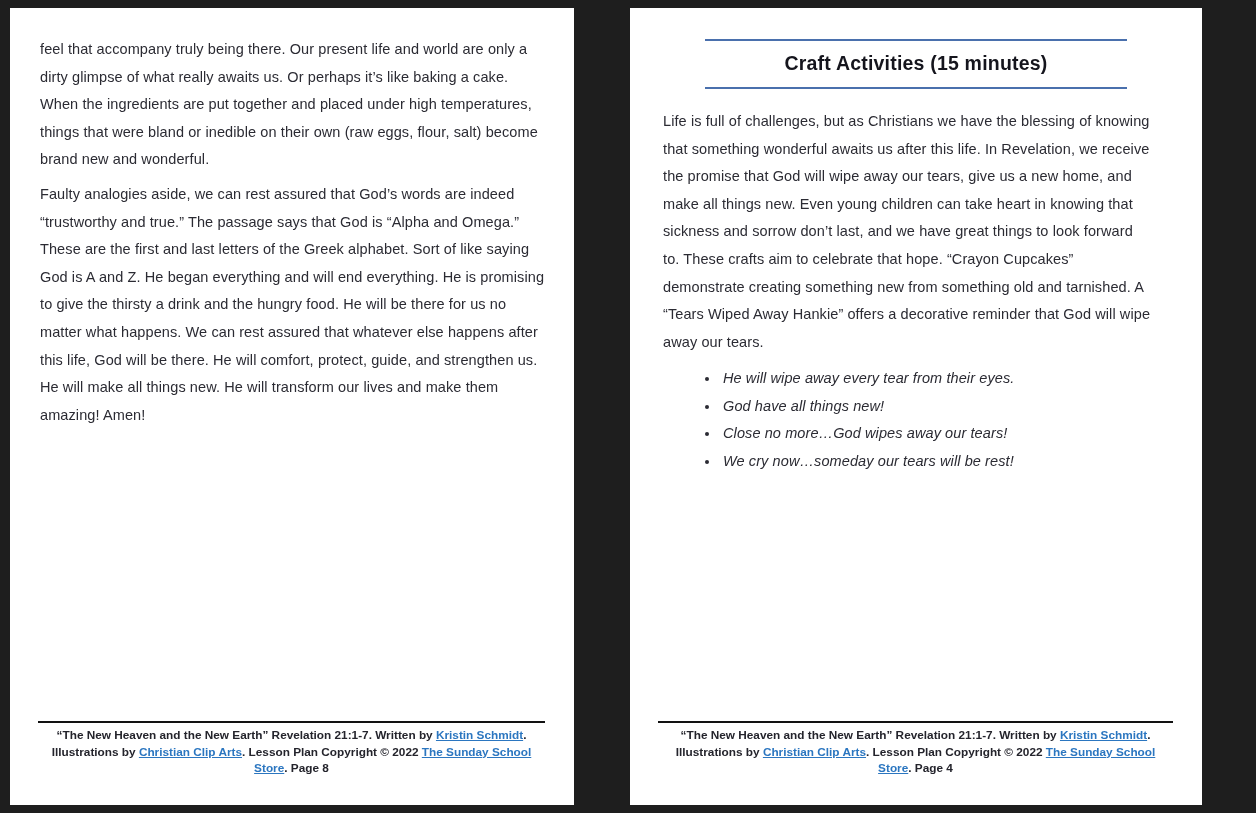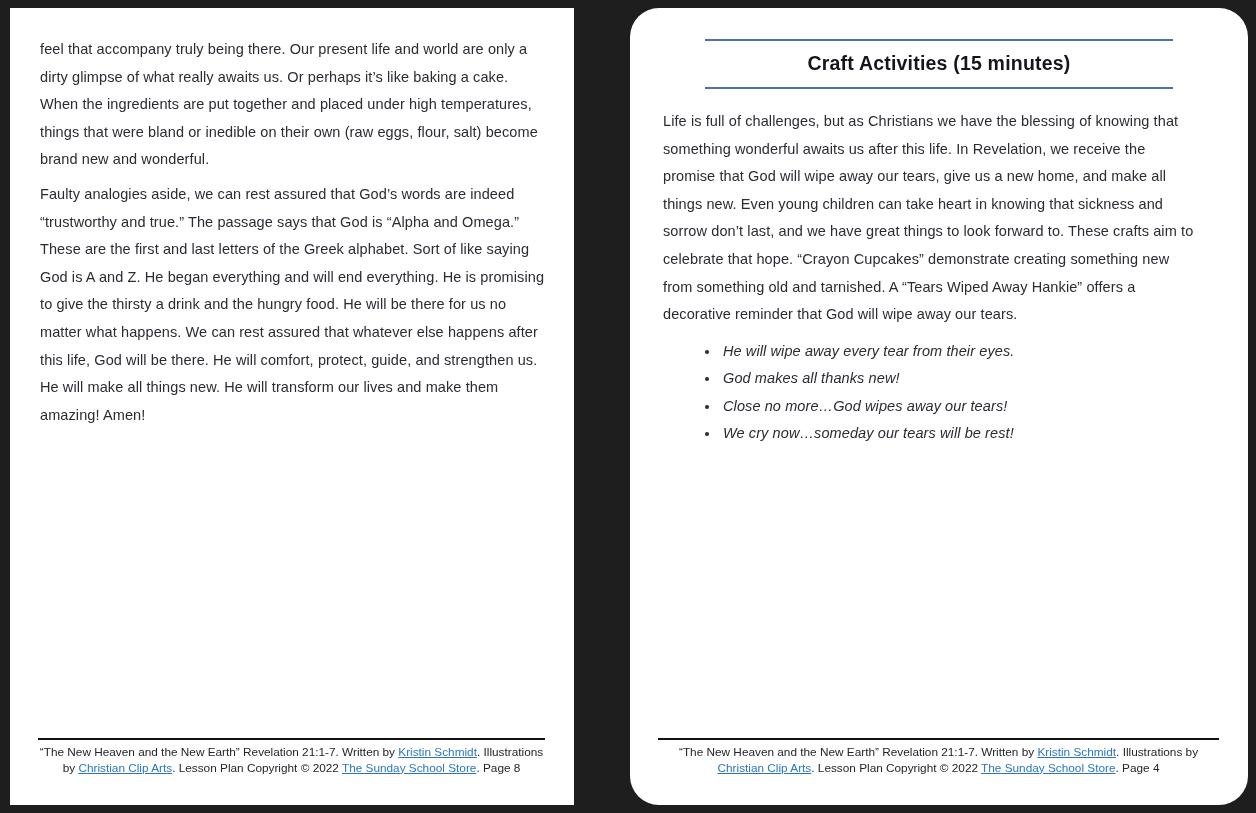--- a/index.html
+++ b/index.html
@@ -12,21 +12,21 @@
     overflow: hidden;
     font-family: "Liberation Sans", sans-serif;
   }
   .page {
     position: absolute;
     top: 8px;
     height: 797px;
     background: #ffffff;
   }
   .page-left  { left: 10px;  width: 564px; padding-left: 44px; }
-  .page-right { left: 630px; width: 618px; border-radius: 29px; }
+  .page-right { left: 630px; width: 572px; }
 
   
   .body-copy {
     position: absolute;
     color: #2b2b33;
     font-size: 14.5px;
     line-height: 27.6px;
     letter-spacing: 0.1px;
   }
   .page-left .body-copy { left: 30px; right: 26px; top: 28px; }
@@ -86,20 +86,21 @@
     position: absolute;
     bottom: 29px;
     left: 28px;
     right: 29px;
     border-top: 2px solid #121212;
     padding-top: 4px;
     text-align: center;
     font-size: 11.8px;
     line-height: 16.2px;
     color: #24242c;
+    font-weight: bold;
   }
   .footer a {
     color: #2b76c0;
     text-decoration: underline;
     cursor: pointer;
   }
 </style>
 </head>
 <body>
 
@@ -112,19 +113,19 @@
 </div>
 
 <div class="page page-right">
   <div class="heading-block">
     <h1>Craft Activities (15 minutes)</h1>
   </div>
   <div class="content">
     <p class="intro">Life is full of challenges, but as Christians we have the blessing of knowing that something wonderful awaits us after this life. In Revelation, we receive the promise that God will wipe away our tears, give us a new home, and make all things new. Even young children can take heart in knowing that sickness and sorrow don’t last, and we have great things to look forward to. These crafts aim to celebrate that hope. “Crayon Cupcakes” demonstrate creating something new from something old and tarnished. A “Tears Wiped Away Hankie” offers a decorative reminder that God will wipe away our tears.</p>
     <ul class="caption-list">
         <li>He will wipe away every tear from their eyes.</li>
-        <li>God makes all thanks new!</li>
+        <li>God have all things new!</li>
         <li>Close no more…God wipes away our tears!</li>
         <li>We cry now…someday our tears will be rest!</li>
       </ul>
   </div>
   <div class="footer"><span>“The New Heaven and the New Earth” Revelation 21:1-7. Written by </span><a href="#">Kristin Schmidt</a><span>. Illustrations by </span><a href="#">Christian Clip Arts</a><span>. Lesson Plan Copyright © 2022 </span><a href="#">The Sunday School Store</a><span>. </span><span>Page 4</span></div>
 </div>
 
 </body></html>

